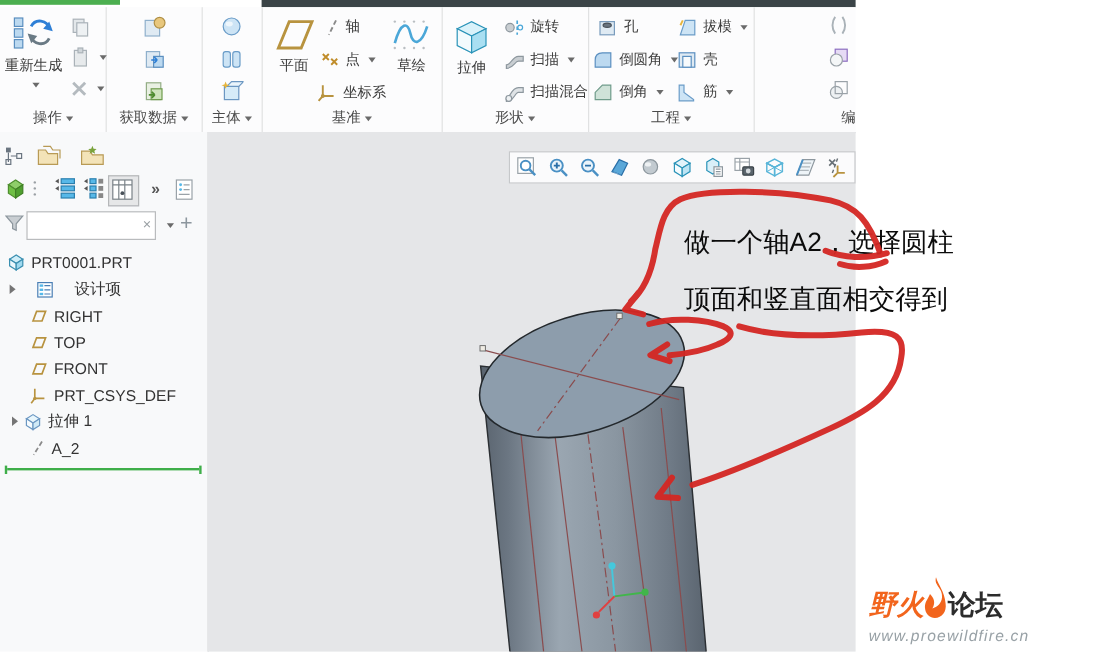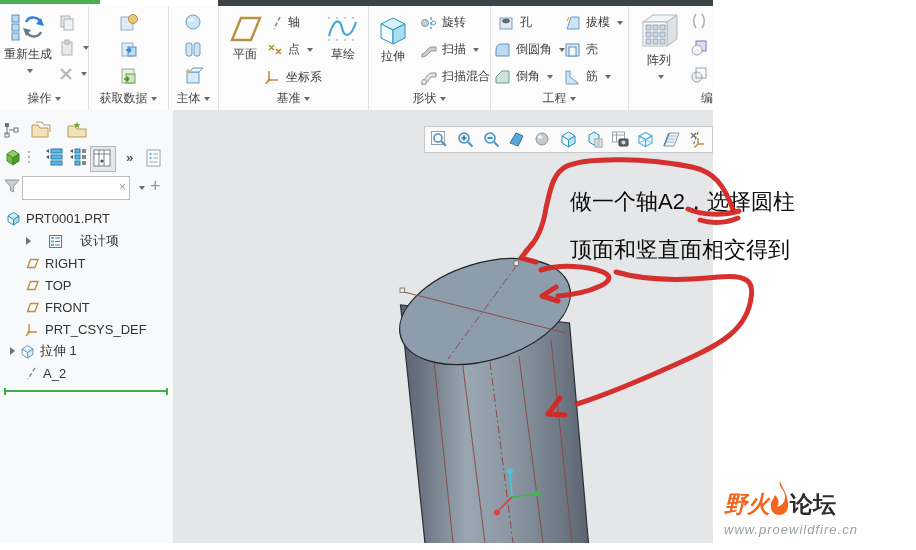--- a/index.html
+++ b/index.html
@@ -255,40 +255,20 @@
       <svg class="ic" width="18" height="16" viewBox="0 0 18 16">
         <polygon points="2,2 6,2 6,8 14,14 14,15 2,15" fill="#cde4f5" stroke="#6a9cc8"></polygon>
       </svg>
       <span>筋</span>
         <span class="caret"></span>
     </div>
     <div class="glabel"><span>工程</span><span class="caret"></span></div>
   </div>
 
   <div class="grp" style="left:628px;width:85px;border-right:none;">
-    <div class="bigbtn" style="left:8px;top:6px;width:46px;">
-      <svg class="ic" width="40" height="38" viewBox="0 0 40 38" style="margin:0 auto;">
-        <polygon points="4,10 14,3 38,3 28,10" fill="#f2f4f6" stroke="#b3b9be"></polygon>
-        <polygon points="28,10 38,3 38,27 28,34" fill="#dde2e6" stroke="#b3b9be"></polygon>
-        <rect x="4" y="10" width="24" height="24" fill="#f7f9fa" stroke="#b3b9be"></rect>
-        <g fill="#cfd8e2" stroke="#8899aa" stroke-width="0.8">
-          <rect x="7" y="13" width="5" height="5"></rect>
-            <rect x="14" y="13" width="5" height="5"></rect>
-            <rect x="21" y="13" width="5" height="5"></rect>
-          <rect x="7" y="20" width="5" height="5"></rect>
-            <rect x="14" y="20" width="5" height="5"></rect>
-            <rect x="21" y="20" width="5" height="5"></rect>
-          <rect x="7" y="27" width="5" height="5"></rect>
-            <rect x="14" y="27" width="5" height="5"></rect>
-            <rect x="21" y="27" width="5" height="5"></rect>
-        </g>
-      </svg>
-      <span class="blabel">阵列</span>
-      <span class="caret"></span>
-    </div>
     <div class="mini" style="left:62px;top:6px;">
       <svg class="ic" width="18" height="18" viewBox="0 0 18 18">
         <path d="M6,2 C3,6 3,12 6,16 M12,2 C15,6 15,12 12,16" fill="none" stroke="#aab2b8" stroke-width="1.6"></path>
       </svg>
     </div>
     <div class="mini" style="left:62px;top:33px;">
       <svg class="ic" width="18" height="18" viewBox="0 0 18 18">
         <rect x="6" y="2" width="10" height="10" fill="#e6dbf5" stroke="#8d6fc0"></rect>
         <circle cx="7" cy="11" r="5" fill="#f4f6f7" stroke="#9aa2a8"></circle>
       </svg>
@@ -375,21 +355,21 @@
   <div class="npicon" style="left:150px;top:66px;font-size:18px;color:#8d979e;">+</div>
 
   <div class="trow" style="top:98px;left:6px;">
     <svg class="ic" width="15" height="15" viewBox="0 0 15 15">
       <polygon points="2,5 7.5,1.5 13,5 7.5,8.5" fill="#cfeef8" stroke="#3a8fb0"></polygon>
       <polygon points="2,5 7.5,8.5 7.5,14 2,10.5" fill="#eaf7fc" stroke="#3a8fb0"></polygon>
       <polygon points="13,5 7.5,8.5 7.5,14 13,10.5" fill="#9fd9ef" stroke="#3a8fb0"></polygon>
     </svg>
     <span class="tlabel">PRT0001.PRT</span>
   </div>
-  <div class="trow" style="top:121px;left:26px;gap:12px;">
+  <div class="trow" style="top:121px;left:8px;gap:12px;">
     <span class="texp"></span>
     <svg class="ic" width="15" height="15" viewBox="0 0 15 15">
       <rect x="1.5" y="1.5" width="12" height="12" fill="#fff" stroke="#4a7fb5"></rect>
       <rect x="3" y="3" width="3" height="2" fill="#57b8e8"></rect>
         <path d="M7,4 L12,4" stroke="#4a7fb5"></path>
       <rect x="3" y="6.5" width="3" height="2" fill="#57b8e8"></rect>
         <path d="M7,7.5 L12,7.5" stroke="#4a7fb5"></path>
       <rect x="3" y="10" width="3" height="2" fill="#57b8e8"></rect>
         <path d="M7,11 L12,11" stroke="#4a7fb5"></path>
     </svg>

